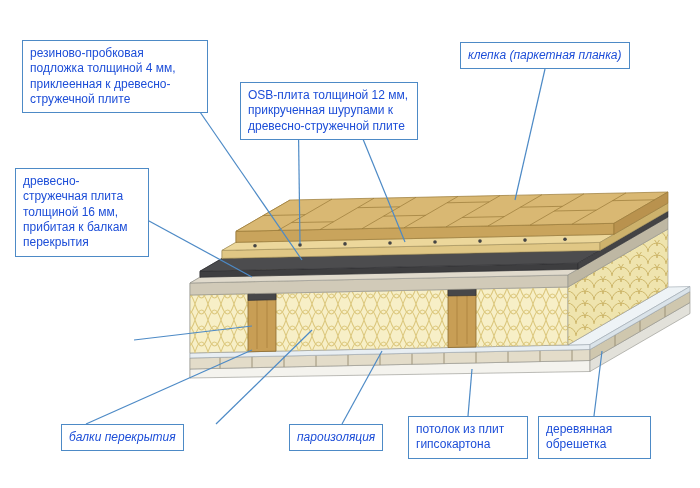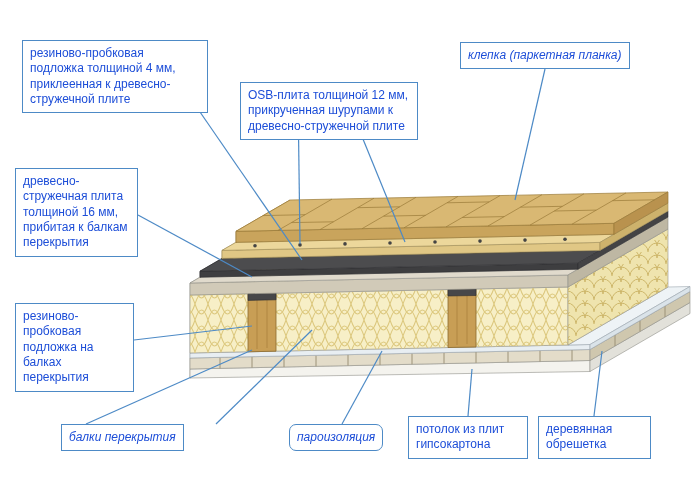--- a/index.html
+++ b/index.html
@@ -168,34 +168,31 @@
   </div>
 
   <div class="label" style="left:240px;top:38px;width:178px;margin-top:44px;">
     <span>OSB-плита толщиной 12 мм, прикрученная шурупами к древесно-стружечной плите</span>
   </div>
 
   <div class="label single" style="left:460px;top:42px;">
     <span>клепка (паркетная планка)</span>
   </div>
 
-  <div class="label" style="left:15px;top:168px;width:123px;">
+  <div class="label" style="left:15px;top:168px;width:134px;">
     <span>древесно-стружечная плита толщиной 16 мм, прибитая к балкам перекрытия</span>
   </div>
 
-  <div class="label" style="left:15px;top:303px;width:119px;">
-    <span>резиново-пробковая подложка на балках перекрытия</span>
-  </div>
 
   <div class="label single" style="left:25px;top:424px;margin-left:36px;">
     <span>балки перекрытия</span>
   </div>
 
 
-  <div class="label single" style="left:289px;top:424px;border-radius:7px;">
+  <div class="label single" style="left:289px;top:424px;">
     <span>пароизоляция</span>
   </div>
 
   <div class="label" style="left:408px;top:416px;width:120px;">
     <span>потолок из плит гипсокартона</span>
   </div>
 
   <div class="label" style="left:538px;top:416px;width:113px;">
     <span>деревянная обрешетка</span>
   </div>

